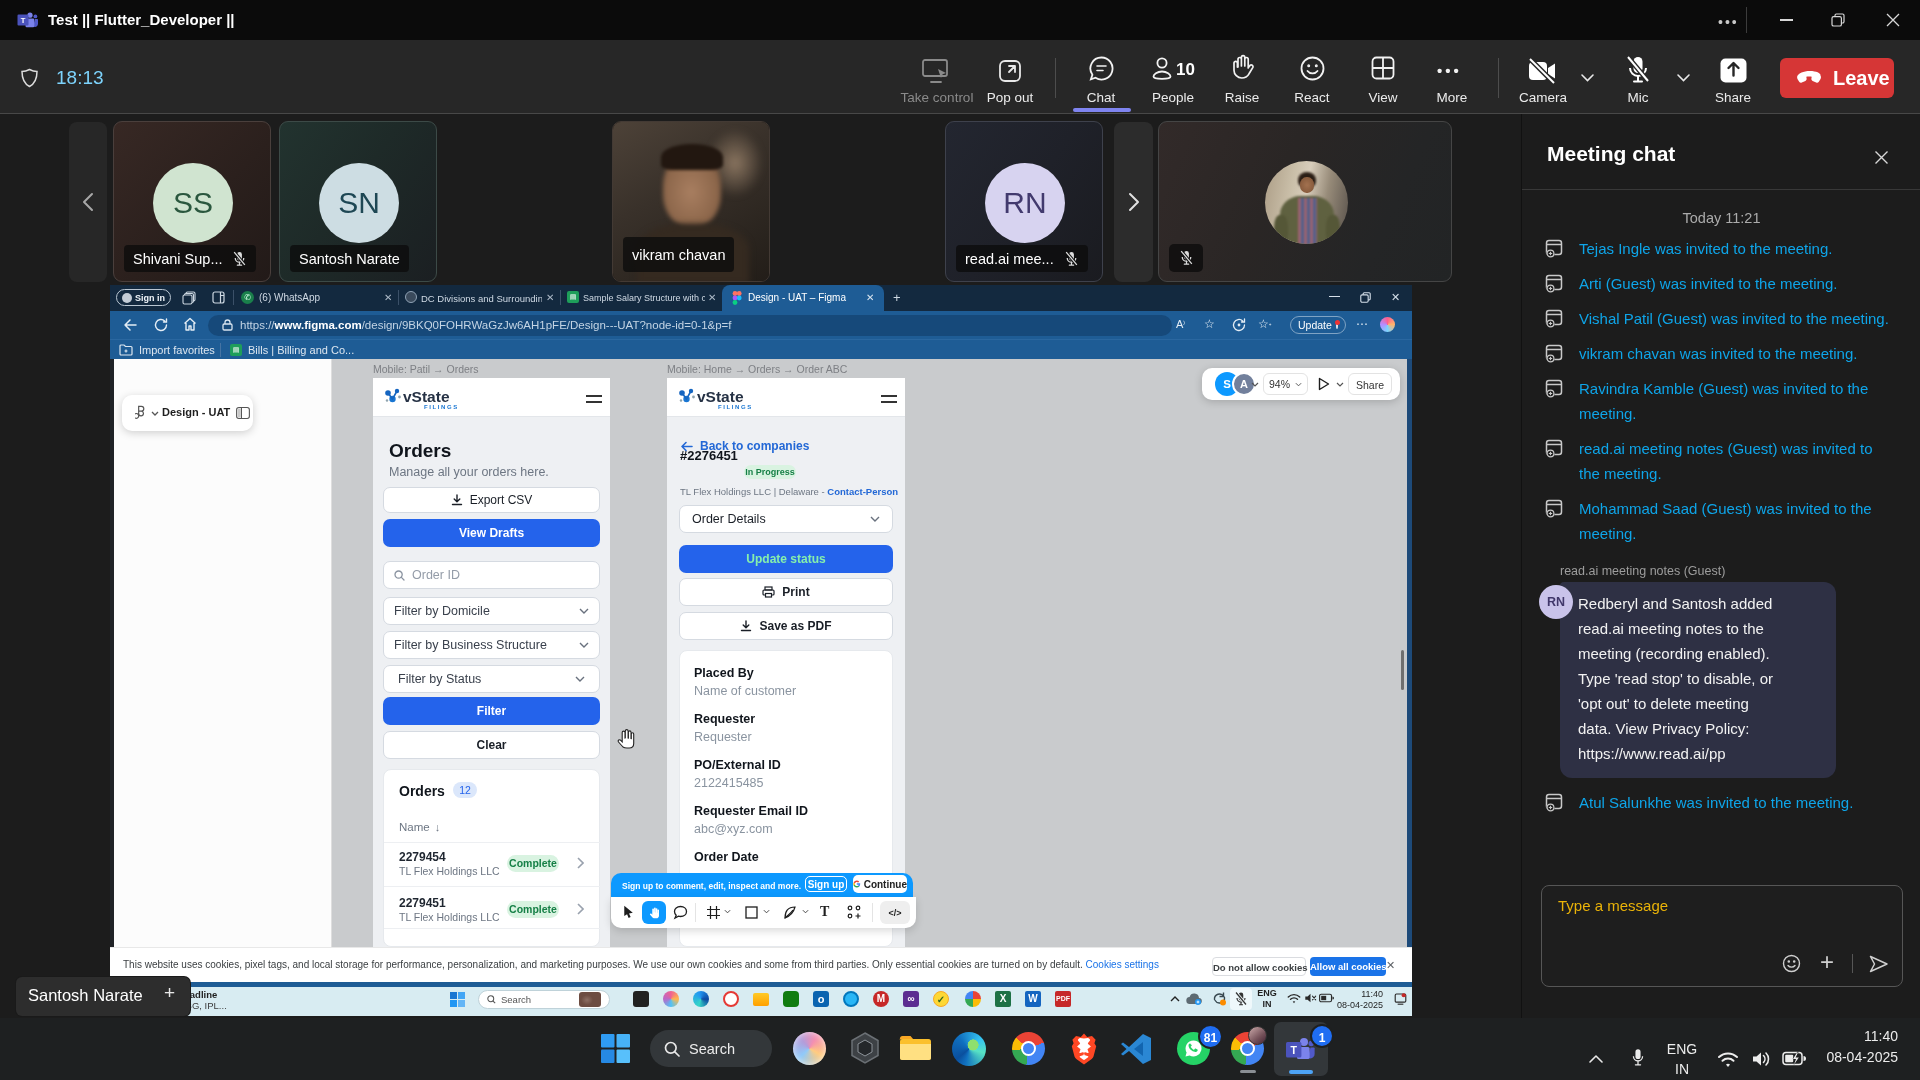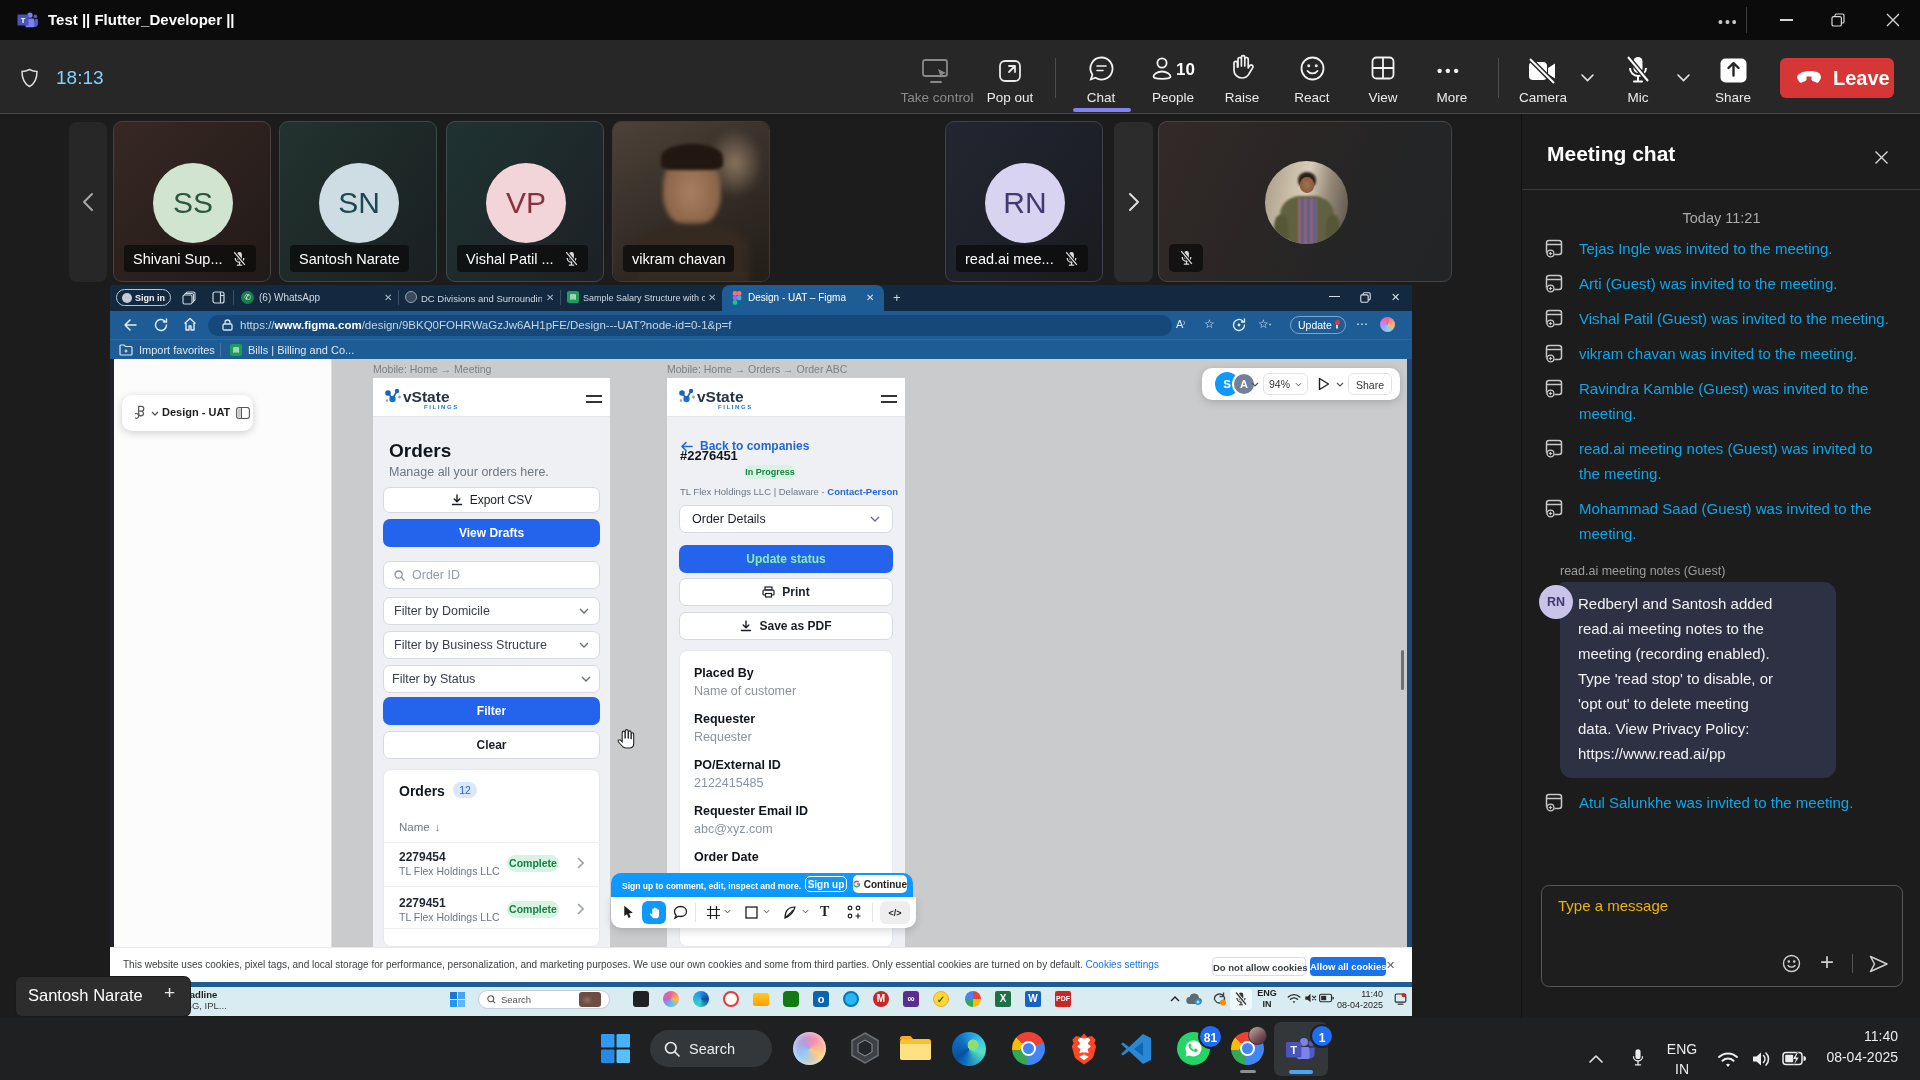--- a/index.html
+++ b/index.html
@@ -149,41 +149,28 @@
     </div>
   </div>
 
   <div class="a tile" style="left:279px;top:1px;width:158px;height:161px;background:linear-gradient(125deg,#22332f 0%,#1e2a28 45%,#1b1f22 100%);border:1px solid #3c4a47;border-radius:9px;overflow:hidden">
     <div class="a" style="left:39px;top:41px;width:80px;height:80px;border-radius:50%;background:#cdDDe3;display:flex;align-items:center;justify-content:center;font-size:30px;color:#1e4754">SN</div>
     <div class="a plate f" style="left:10px;bottom:9px;height:27px;background:rgba(12,12,12,.78);border-radius:4px;padding:0 9px">
       <span style="font-size:14.5px;color:#fff;white-space:nowrap">Santosh Narate</span>
     </div>
   </div>
 
-  <div class="a tile" style="left:446px;top:1px;width:158px;height:161px;background:linear-gradient(125deg,#1e3331 0%,#1e2a2c 50%,#1d2024 100%);border:1px solid #3d4a4a;border-radius:9px;overflow:hidden">
-    <div class="a" style="left:39px;top:41px;width:80px;height:80px;border-radius:50%;background:#f2d5d9;display:flex;align-items:center;justify-content:center;font-size:30px;color:#8c3040">VP</div>
-    <div class="a plate f" style="left:10px;bottom:9px;height:27px;background:rgba(12,12,12,.78);border-radius:4px;padding:0 9px;gap:10px">
-      <span style="font-size:14.5px;color:#fff;white-space:nowrap">Vishal Patil ...</span>
-      <svg width="15" height="16" viewBox="0 0 28 30" fill="none">
-          <rect x="9.5" y="2" width="9" height="16" rx="4.5" fill="#ddd"></rect>
-          <path d="M6 13a8 8 0 0 0 16 0" stroke="#ddd" stroke-width="2.4"></path>
-          <path d="M14 21v5M10 26.5h8" stroke="#ddd" stroke-width="2.4" stroke-linecap="round"></path>
-          <path d="M4 2l20 24" stroke="#111" stroke-width="6"></path>
-          <path d="M4 2l20 24" stroke="#ddd" stroke-width="2.4"></path>
-        </svg>
-    </div>
-  </div>
 
   <div class="a tile" style="left:612px;top:1px;width:158px;height:161px;background:#17120f;border:1px solid #433a34;border-radius:9px;overflow:hidden">
     <div class="a" style="left:0;top:0;width:158px;height:161px;background:linear-gradient(150deg,#4d4238 0%,#39312a 40%,#221d18 100%)"></div>
     <div class="a" style="left:92px;top:6px;width:60px;height:70px;background:radial-gradient(38px 46px at 30px 35px,#8a7560 0%,rgba(60,50,40,0) 75%);filter:blur(3px)"></div>
     <div class="a" style="left:50px;top:30px;width:58px;height:74px;border-radius:46% 46% 42% 42%;background:radial-gradient(44px 58px at 28px 40px,#a87e60 0%,#8d674b 58%,#6a4c37 92%);filter:blur(2px)"></div>
     <div class="a" style="left:48px;top:22px;width:62px;height:26px;border-radius:50% 50% 20% 20%;background:#221710;filter:blur(1.5px)"></div>
     <div class="a" style="left:24px;top:102px;width:112px;height:60px;border-radius:42% 42% 0 0;background:#352a20;filter:blur(3px)"></div>
-    <div class="a plate f" style="left:10px;bottom:9px;height:27px;background:rgba(12,12,12,.78);border-radius:4px;padding:0 9px">
+    <div class="a plate f" style="left:10px;bottom:9px;height:35px;background:rgba(12,12,12,.78);border-radius:4px;padding:0 9px">
       <span style="font-size:14.5px;color:#fff;white-space:nowrap">vikram chavan</span>
     </div>
   </div>
 
 
   <div class="a tile" style="left:945px;top:1px;width:158px;height:161px;background:linear-gradient(125deg,#232630 0%,#1f2129 50%,#1a1b20 100%);border:1px solid #3e414c;border-radius:9px;overflow:hidden">
     <div class="a" style="left:39px;top:41px;width:80px;height:80px;border-radius:50%;background:#d7d3f0;display:flex;align-items:center;justify-content:center;font-size:30px;color:#423a6e">RN</div>
     <div class="a plate f" style="left:10px;bottom:9px;height:27px;background:rgba(12,12,12,.78);border-radius:4px;padding:0 9px;gap:10px">
       <span style="font-size:14.5px;color:#fff;white-space:nowrap">read.ai mee...</span>
       <svg width="15" height="16" viewBox="0 0 28 30" fill="none">
@@ -332,21 +319,21 @@
       <svg class="a" style="left:29px;top:16px" width="8" height="5" viewBox="0 0 8 5" fill="none" stroke="#555" stroke-width="1.3">
           <path d="M1 1l3 3 3-3"></path>
         </svg>
       <div class="a" style="left:40px;top:11px;font-size:11px;font-weight:700;color:#1e1e1e;white-space:nowrap">Design - UAT</div>
       <svg class="a" style="left:114px;top:12px" width="14" height="12" viewBox="0 0 15 13">
           <rect x="0.6" y="0.6" width="13.8" height="11.8" rx="2.4" fill="none" stroke="#555" stroke-width="1.2"></rect>
           <path d="M5.8 0.6v11.8" stroke="#555" stroke-width="1.2"></path>
           <rect x="1.6" y="1.6" width="3.4" height="9.8" rx="1" fill="#c9c9c9"></rect>
         </svg>
     </div>
-    <div class="a" style="left:263px;top:4px;font-size:10.5px;color:#7e8085">Mobile: Home → Meeting</div>
+    <div class="a" style="left:263px;top:4px;font-size:10.5px;color:#7e8085">Mobile: Patil → Orders</div>
     <div class="a" style="left:557px;top:4px;font-size:10.5px;color:#7e8085">Mobile: Home → Orders → Order ABC</div>
 
     <div class="a" style="left:263px;top:19px;width:237px;height:569px;background:#eef0f3;overflow:hidden">
       <div class="a" style="left:0;top:0;width:237px;height:39px;background:#fff;border-bottom:1px solid #e3e6ea"></div>
       <svg class="a" style="left:11px;top:9px" width="86" height="22" viewBox="0 0 86 22">
         <circle cx="4" cy="6" r="2.8" fill="#1565c0"></circle>
           <circle cx="13" cy="4" r="2.2" fill="#1565c0"></circle>
           <circle cx="8.5" cy="12" r="3.2" fill="#1976d2"></circle>
           <path d="M4 6l4.5 6L13 4" stroke="#1565c0" stroke-width="1.6" fill="none"></path>
           <circle cx="15.5" cy="10" r="1.4" fill="#90a4ae"></circle>
@@ -379,21 +366,21 @@
         <svg width="10" height="6" viewBox="0 0 10 6" fill="none" stroke="#69717e" stroke-width="1.4">
             <path d="M1 1l4 4 4-4"></path>
           </svg>
       </div>
       <div class="a f" style="left:10px;top:253px;width:217px;height:28px;background:#fff;border:1px solid #d5dae1;border-radius:7px;padding:0 10px;justify-content:space-between">
         <span style="font-size:12.5px;color:#39404c">Filter by Business Structure</span>
         <svg width="10" height="6" viewBox="0 0 10 6" fill="none" stroke="#69717e" stroke-width="1.4">
             <path d="M1 1l4 4 4-4"></path>
           </svg>
       </div>
-      <div class="a f" style="left:10px;top:287px;width:217px;height:28px;background:#fff;border:1px solid #d5dae1;border-radius:7px;padding:0 8px;justify-content:space-between">
+      <div class="a f" style="left:10px;top:287px;width:217px;height:28px;background:#fff;border:1px solid #d5dae1;border-radius:7px;padding:0 14px;justify-content:space-between">
         <span style="font-size:12.5px;color:#39404c">Filter by Status</span>
         <svg width="10" height="6" viewBox="0 0 10 6" fill="none" stroke="#69717e" stroke-width="1.4">
             <path d="M1 1l4 4 4-4"></path>
           </svg>
       </div>
       <div class="a f" style="left:10px;top:319px;width:217px;height:28px;background:#2463eb;border-radius:7px;justify-content:center">
         <span style="font-size:12px;font-weight:700;color:#fff">Filter</span>
       </div>
       <div class="a f" style="left:10px;top:353px;width:217px;height:28px;background:#fff;border:1px solid #d5dae1;border-radius:7px;justify-content:center">
         <span style="font-size:12px;font-weight:700;color:#1a1f27">Clear</span>

